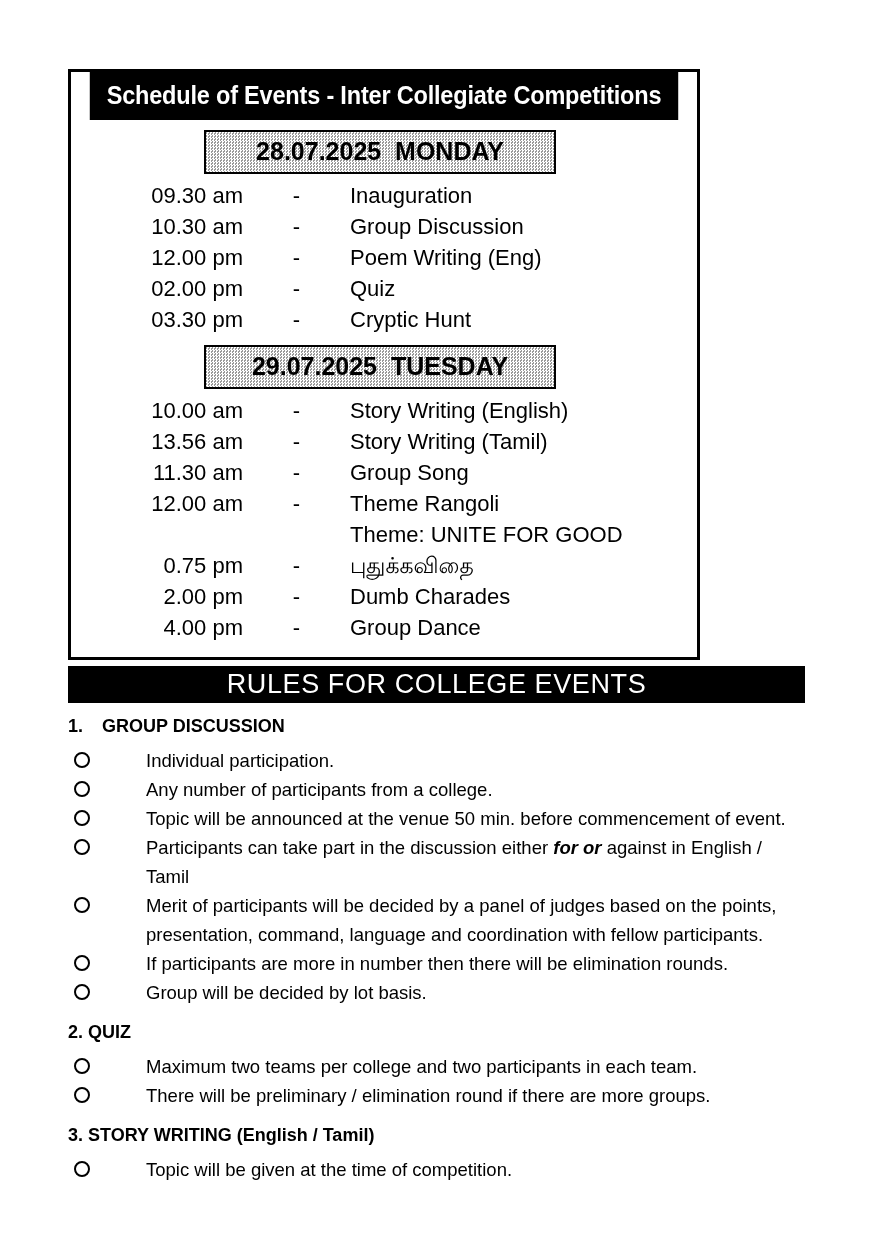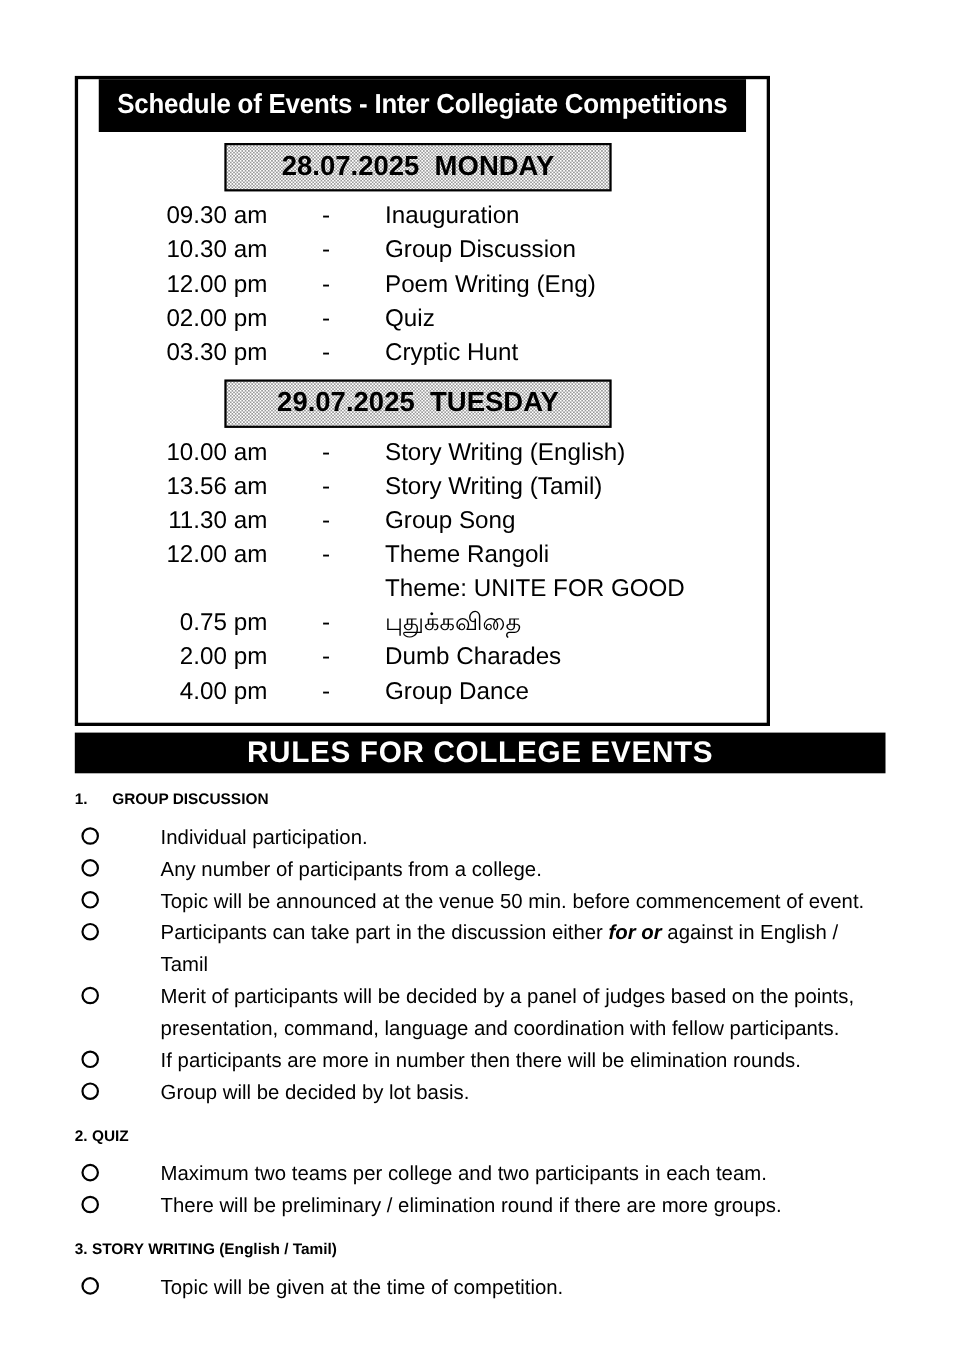--- a/index.html
+++ b/index.html
@@ -114,38 +114,38 @@
     position: absolute;
     left: 68px;
     top: 666px;
     width: 737px;
     height: 37px;
     background: #000;
     color: #fff;
     display: flex;
     align-items: center;
     justify-content: center;
-    font-weight: bold;
+    font-weight: normal;
     font-size: 27px;
     letter-spacing: 0.6px;
     white-space: nowrap;
     box-sizing: border-box;
   }
 
   
   .rules-content {
     position: absolute;
     left: 68px;
     top: 712px;
     width: 780px;
   }
 
   .rule-heading {
     font-weight: bold;
-    font-size: 14px;
+    font-size: 18px;
     line-height: 28px;
     white-space: pre;
     margin: 0;
     padding: 0;
   }
   .rule-heading.indented .num { display: inline-block; width: 34px; }
 
   .rule-item {
     display: flex;
     align-items: flex-start;

